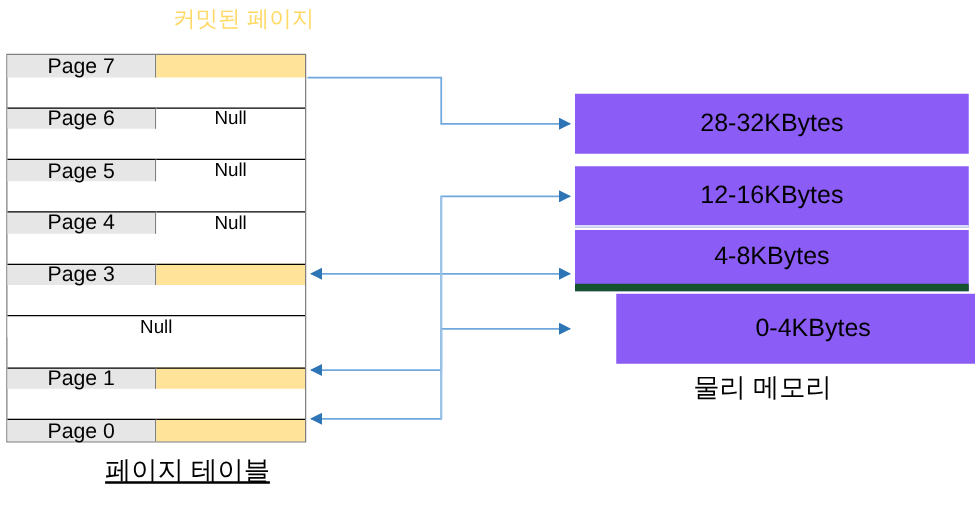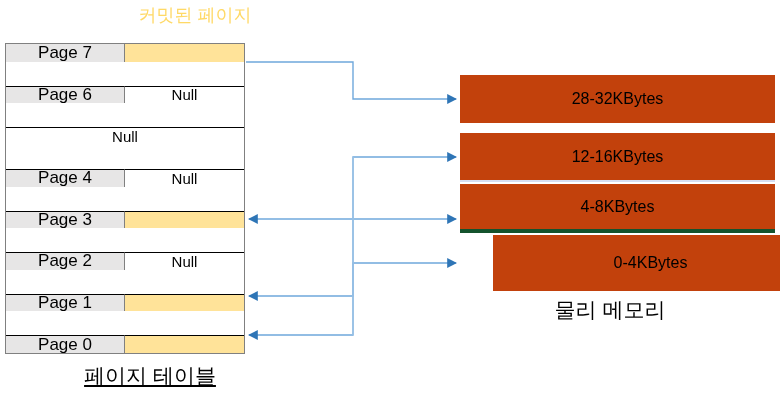--- a/index.html
+++ b/index.html
@@ -64,28 +64,28 @@
     font-size:15px;color:#000000;
   }
   .pt-row:first-child .pt-value{border-top:none;}
   .pt-value.committed{background:#FFE399;}
 
   
   .mem-block{
     position:absolute;
     left:460px;
     width:315px;
-    background:#c2410c;
+    background:#8b5cf6;
     display:flex;align-items:center;justify-content:center;
-    font-size:16px;color:#000000;
+    font-size:20px;color:#000000;
     box-sizing:border-box;
   }
   #mem-block-0{top:75px;height:48px;}
   #mem-block-1{top:133px;height:49px;border-bottom:2px solid #D6DEF1;}
-  #mem-block-2{top:184px;height:49px;border-bottom:4px solid #14532d;}
+  #mem-block-2{top:184px;height:49px;border-bottom:6px solid #14532d;}
   #mem-block-3{top:235px;height:56px;margin-left:33px;}
 
   
   #connectors{
     position:absolute;left:0;top:0;width:780px;height:408px;
     pointer-events:none;
   }
 </style>
 </head>
 <body>
@@ -100,35 +100,35 @@
       <div class="pt-label">Page 7</div>
       <div class="pt-value committed"></div>
     </div>
 
     <div class="pt-row">
       <div class="pt-label">Page 6</div>
       <div class="pt-value">Null</div>
     </div>
 
     <div class="pt-row">
+      <div class="pt-label">Page 5</div>
       <div class="pt-value">Null</div>
     </div>
 
     <div class="pt-row">
       <div class="pt-label">Page 4</div>
       <div class="pt-value">Null</div>
     </div>
 
     <div class="pt-row">
       <div class="pt-label">Page 3</div>
       <div class="pt-value committed"></div>
     </div>
 
     <div class="pt-row">
-      <div class="pt-label">Page 2</div>
       <div class="pt-value">Null</div>
     </div>
 
     <div class="pt-row">
       <div class="pt-label">Page 1</div>
       <div class="pt-value committed"></div>
     </div>
 
     <div class="pt-row">
       <div class="pt-label">Page 0</div>

